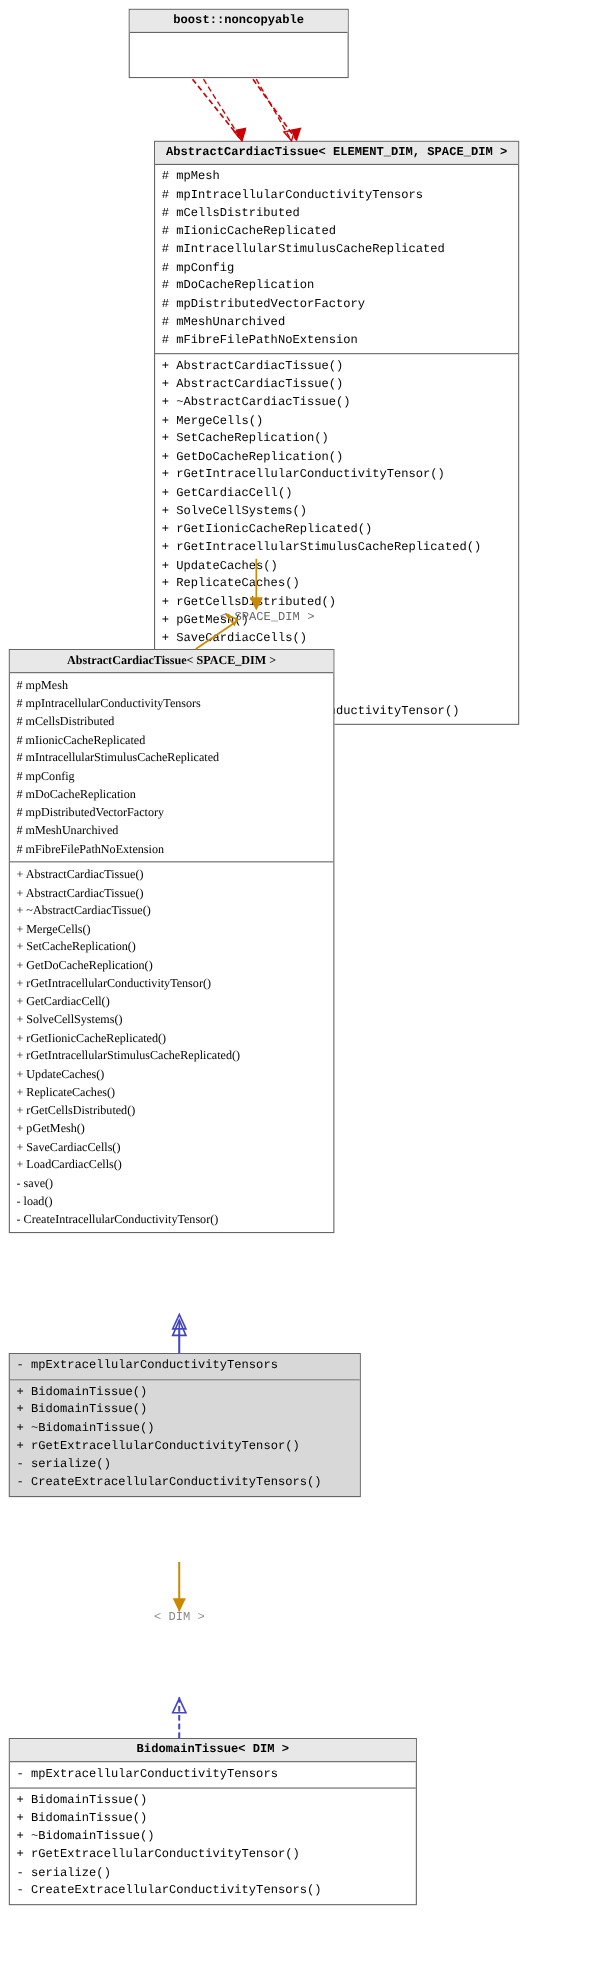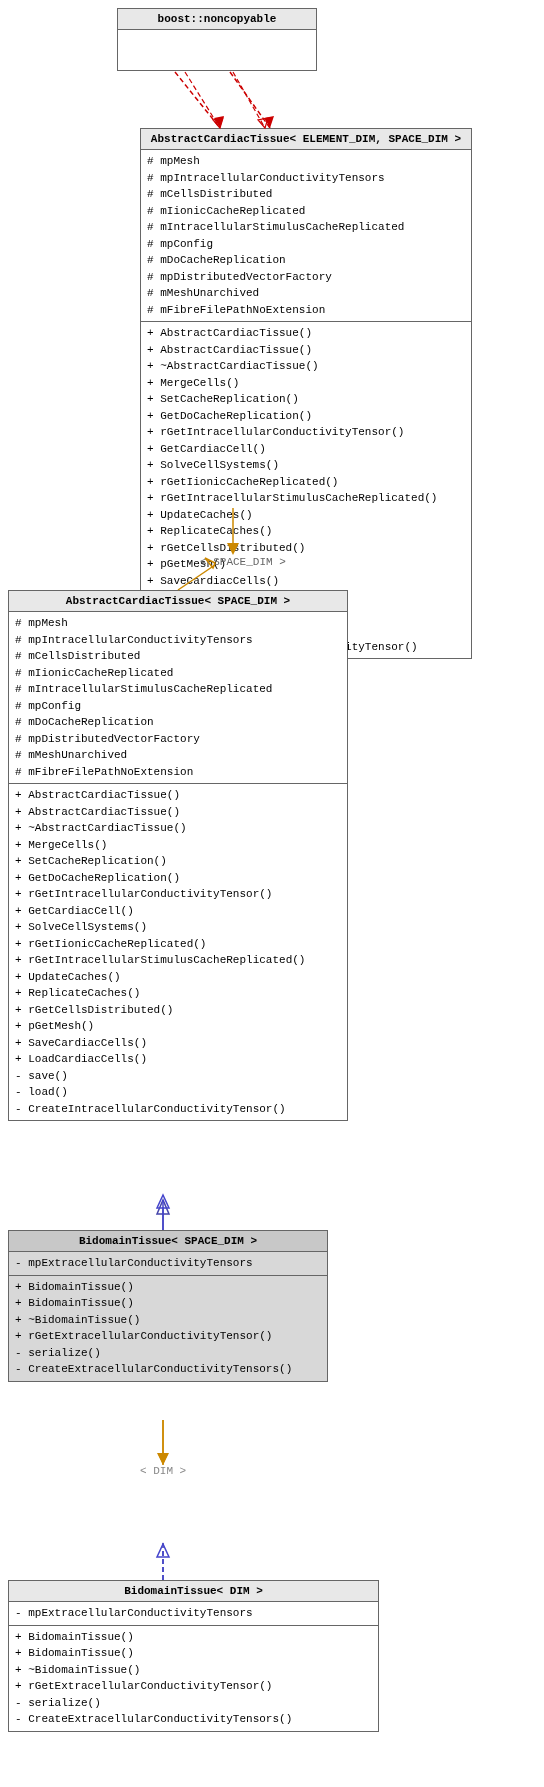--- a/index.html
+++ b/index.html
@@ -132,21 +132,21 @@
         <p>- load()</p>
         <p>- CreateIntracellularConductivityTensor()</p>
       </div>
     </div>
   </div>
 
   <div style="position:absolute; left:200px; top:556px; font-size:11px; color:#666;">
     &lt; SPACE_DIM &gt;
   </div>
 
-  <div style="position:absolute; left:8px; top:590px; width:340px;">
+  <div style="position:absolute; left:8px; top:590px; width:296px;font-family:Liberation Serif, serif;">
     <div class="uml-box">
       <div class="uml-title">AbstractCardiacTissue&lt; SPACE_DIM &gt;</div>
       <div class="uml-section">
         <p># mpMesh</p>
         <p># mpIntracellularConductivityTensors</p>
         <p># mCellsDistributed</p>
         <p># mIionicCacheReplicated</p>
         <p># mIntracellularStimulusCacheReplicated</p>
         <p># mpConfig</p>
         <p># mDoCacheReplication</p>
@@ -174,21 +174,20 @@
         <p>+ LoadCardiacCells()</p>
         <p>- save()</p>
         <p>- load()</p>
         <p>- CreateIntracellularConductivityTensor()</p>
       </div>
     </div>
   </div>
 
   <div style="position:absolute; left:8px; top:1230px; width:320px;">
     <div class="uml-box" style="background:#d8d8d8;">
-      <div class="uml-title" style="background:#c8c8c8;">BidomainTissue&lt; SPACE_DIM &gt;</div>
       <div class="uml-section" style="background:#d8d8d8;">
         <p>- mpExtracellularConductivityTensors</p>
       </div>
       <div class="uml-section" style="background:#d8d8d8;">
         <p>+ BidomainTissue()</p>
         <p>+ BidomainTissue()</p>
         <p>+ ~BidomainTissue()</p>
         <p>+ rGetExtracellularConductivityTensor()</p>
         <p>- serialize()</p>
         <p>- CreateExtracellularConductivityTensors()</p>

